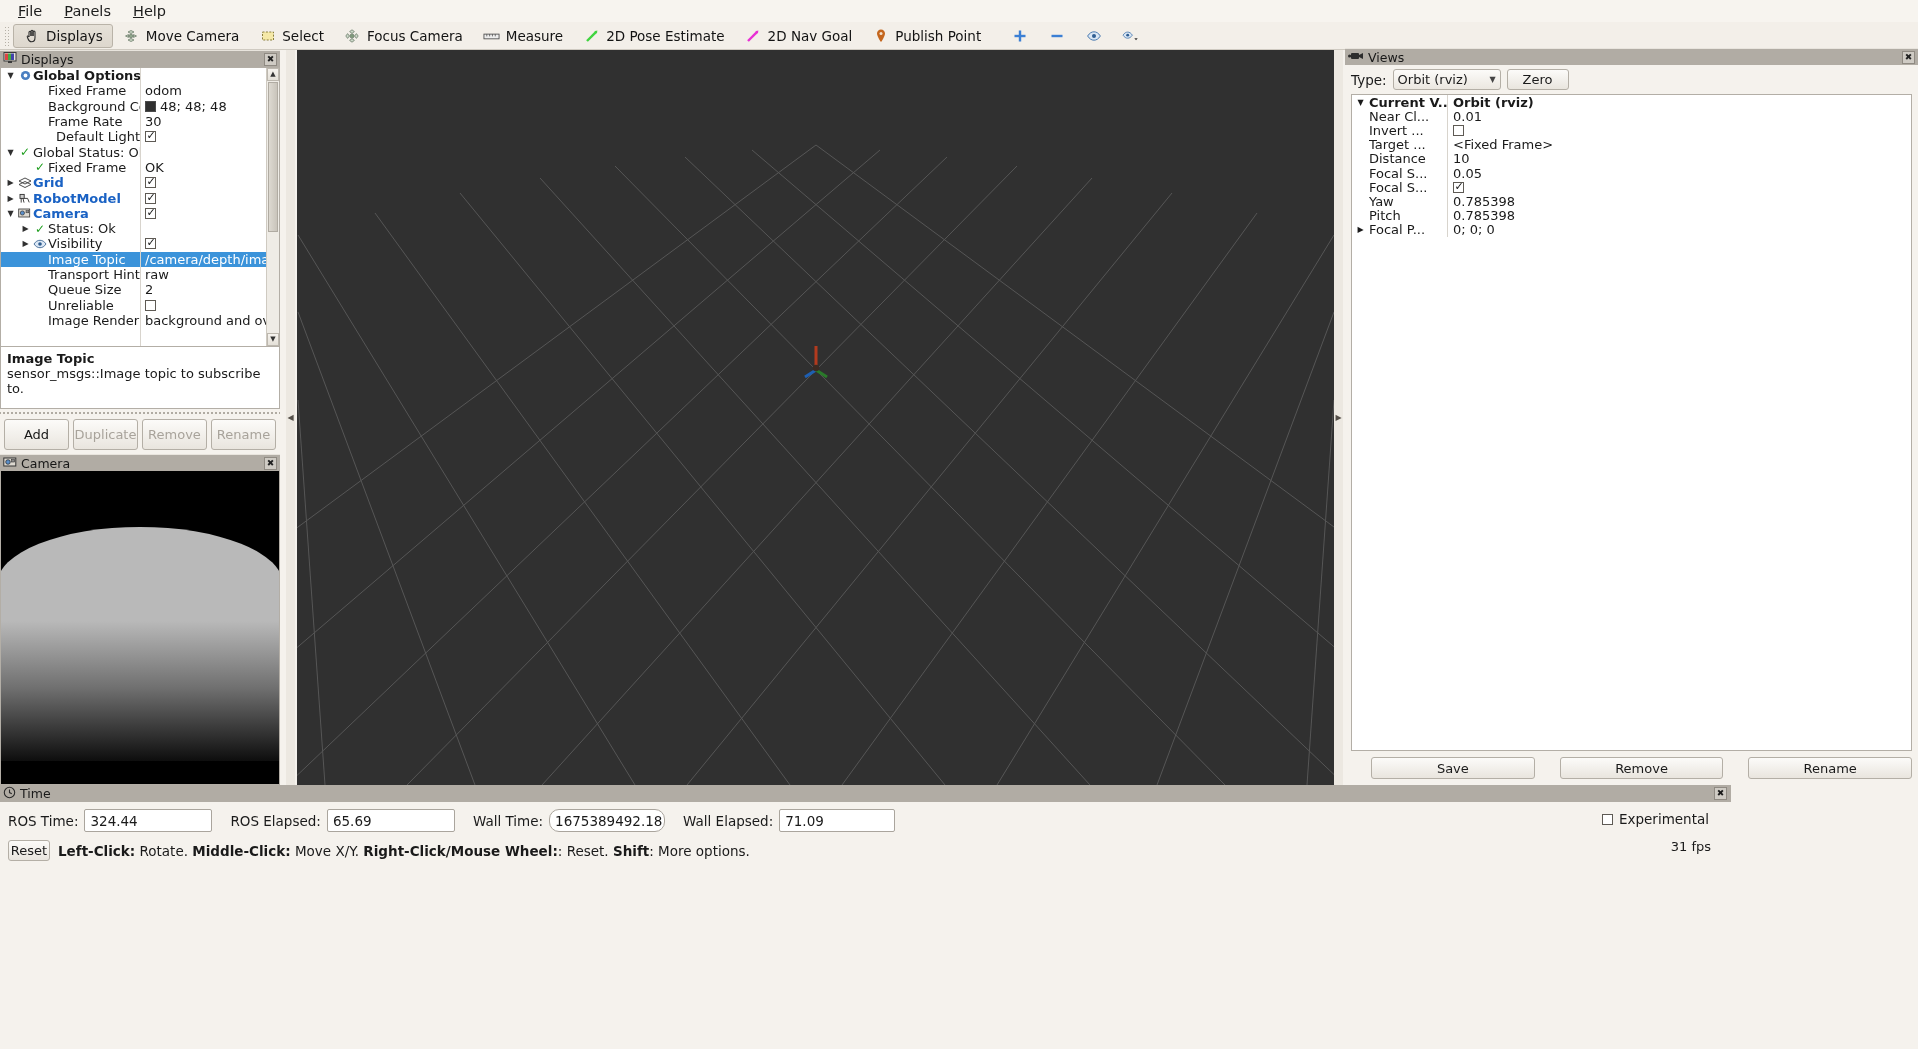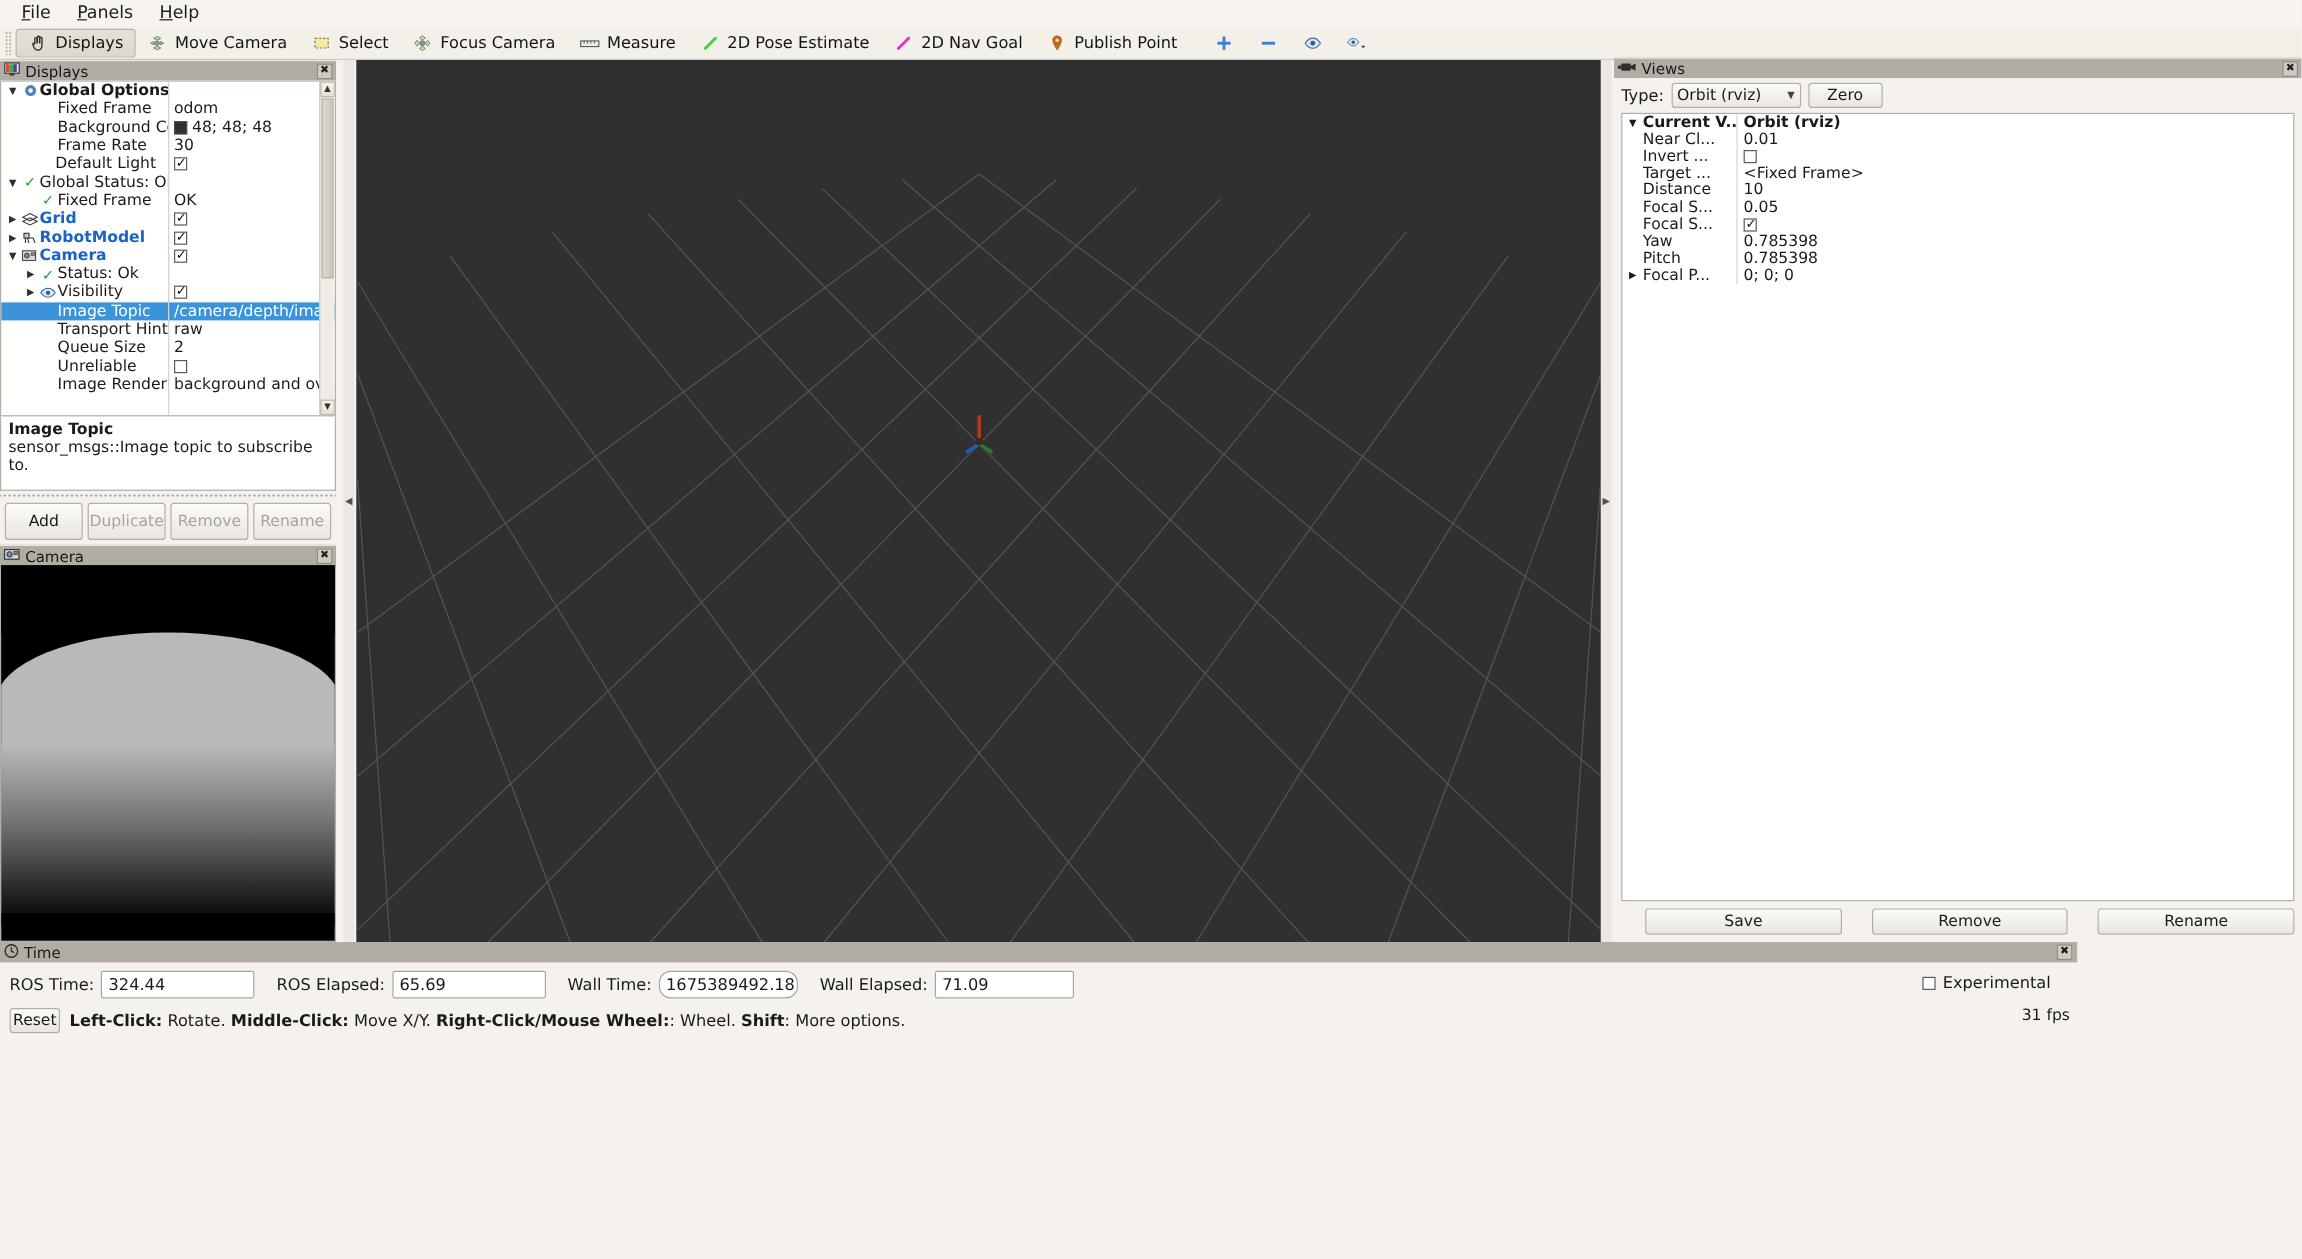--- a/index.html
+++ b/index.html
@@ -240,21 +240,21 @@
     background: linear-gradient(#fcfbf9,#e9e5de);
     border: 1px solid #b4afa6; border-radius: 3px;
     display: flex; align-items: center; justify-content: center;
   }
   .hinttext { font-size: 13.5px; }
   .hinttext b { font-weight: bold; }
   .exp-wrap {
     position: absolute; right: 22px; top: 26px;
     display: flex; align-items: center; gap: 6px; font-size: 13.5px;
   }
-  .fps { position: absolute; right: 6px; top: 54px; font-size: 13px; }
+  .fps { position: absolute; right: 20px; top: 54px; font-size: 13px; }
   .time-close {
     position: absolute; right: 4px; top: 2px;
     width: 13px; height: 13px; background: #cfcbc4; border: 1px solid #8f8a82;
     font-size: 9px; line-height: 11px; text-align: center;
   }
 </style>
 </head>
 <body>
 
 <div id="app">
@@ -458,21 +458,21 @@
             <div class="namecell" style="padding-left: 18px;">
               <span class="arrow"></span>
               <span class="ico"></span>
               <span class="lbl">Frame Rate</span>
             </div>
             <div class="valcell">
               <span>30</span>
             </div>
           </div>
           <div class="trow">
-            <div class="namecell" style="padding-left: 16px; align-items: flex-end;">
+            <div class="namecell" style="padding-left: 26px; align-items: flex-end;">
               <span class="arrow"></span>
               <span class="ico"></span>
               <span class="lbl">Default Light</span>
             </div>
             <div class="valcell">
               <span class="cbx on"></span>
             </div>
           </div>
           <div class="trow">
             <div class="namecell" style="padding-left: 3px;">
@@ -829,21 +829,21 @@
         <span class="tf-label">ROS Elapsed:</span>
         <div class="tf-input" style="width: 128px;">65.69</div>
         <span class="tf-label">Wall Time:</span>
         <div class="tf-input" style="width: 116px; border-radius: 10px;">1675389492.18</div>
         <span class="tf-label">Wall Elapsed:</span>
         <div class="tf-input" style="width: 116px;">71.09</div>
       </div>
 
     <div class="hintrow">
       <div class="resetbtn">Reset</div>
-      <div class="hinttext" id="hint-text"><b>Left-Click:</b><span> Rotate. </span><b>Middle-Click:</b><span> Move X/Y. </span><b>Right-Click/Mouse Wheel:</b><span>: Wheel. </span><b>Shift</b><span>: More options.</span></div>
+      <div class="hinttext" id="hint-text"><b>Left-Click:</b><span> Rotate. </span><b>Middle-Click:</b><span> Move X/Y. </span><b>Right-Click/Mouse Wheel:</b><span>: Reset. </span><b>Shift</b><span>: More options.</span></div>
     </div>
 
     <div class="exp-wrap">
       <span class="cbx"></span>
       <span>Experimental</span>
     </div>
     <div class="fps">31 fps</div>
   </div>
 
 </div>

